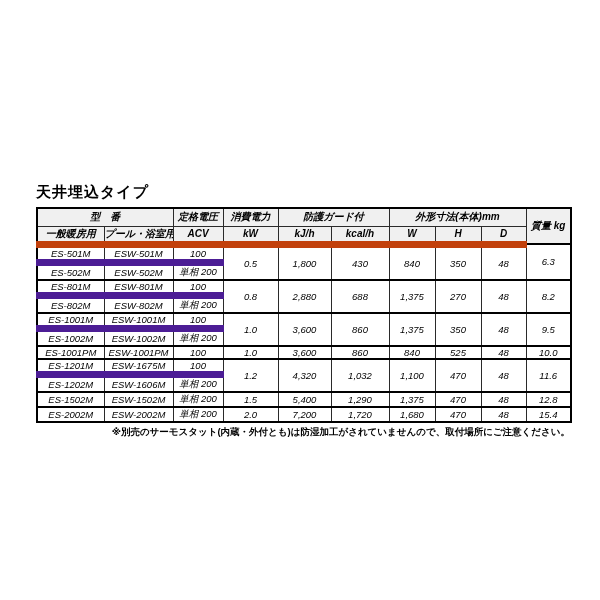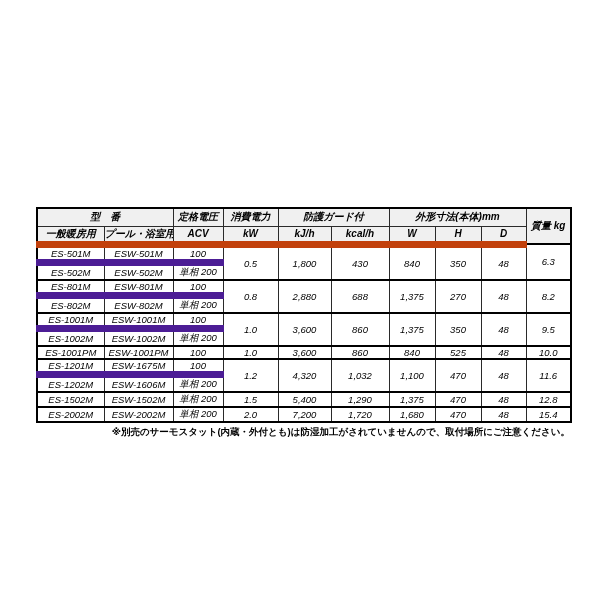--- a/index.html
+++ b/index.html
@@ -48,20 +48,21 @@
   .bottom-note-2 {
     position:absolute; right:30px; top:426px;
     font-size:9.5px; font-weight:700; white-space:nowrap;
   }
 </style>
 </head>
 <body>
 
 <div class="sheet">
 
+  <div class="page-title">天井埋込タイプ</div>
 
   <table class="spec-table">
     <colgroup>
       <col style="width:67px">
         <col style="width:69px">
         <col style="width:50px">
         <col style="width:55px">
       <col style="width:53px">
         <col style="width:58px">
         <col style="width:46px">

